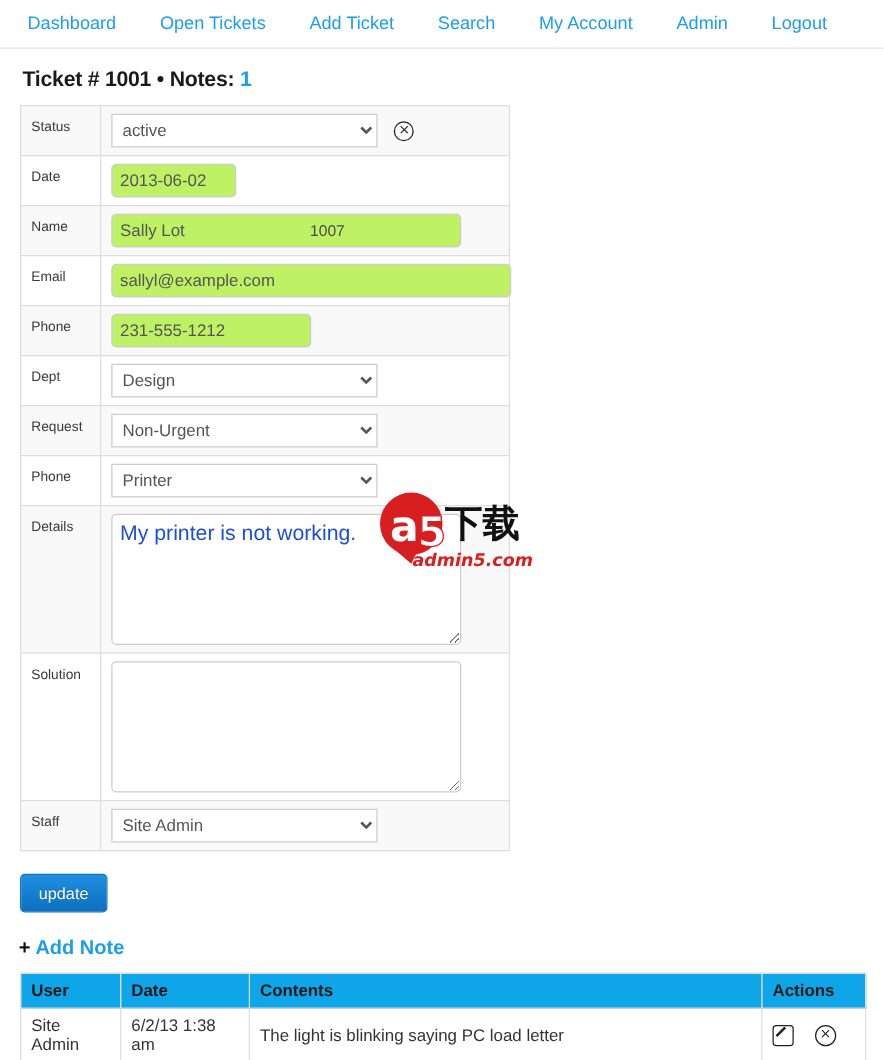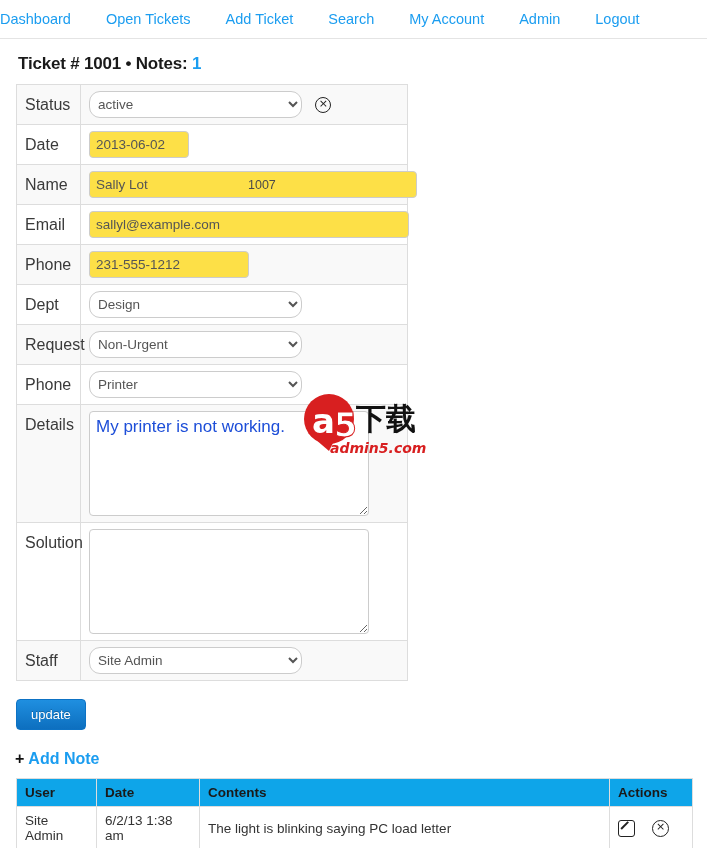--- a/index.html
+++ b/index.html
@@ -14,20 +14,21 @@
     width: 707px;
     height: 848px;
     overflow: hidden;
     background: #ffffff;
   }
 
   
   .navbar {
     height: 39px;
     border-bottom: 1px solid #e4e4e4;
+    padding-left: 22px;
     box-sizing: border-box;
     display: flex;
     align-items: center;
   }
   .nav-link {
     color: #1b9df0;
     font-size: 14.5px;
     text-decoration: none;
     margin-right: 35px;
     white-space: nowrap;
@@ -61,21 +62,21 @@
   .form-table tr.odd { background: #f9f9f9; }
   .form-table tr.even { background: #ffffff; }
   .form-table td {
     padding: 0;
     vertical-align: middle;
     border: none;
   }
   .form-table td.label-cell {
     width: 64px;
     padding: 0 0 0 8px;
-    font-size: 16px;
+    font-size: 11px;
     color: #3a3a3a;
     border-right: 1px solid #dddddd;
     vertical-align: top;
     padding-top: 11px;
     height: 39px;
     box-sizing: border-box;
   }
   .form-table tr.tall td.label-cell { height: 118px; }
   .form-table td.field-cell {
     padding: 6px 0 6px 8px;
@@ -90,37 +91,37 @@
     vertical-align: middle;
   }
 
   input.txt {
     font-family: "Liberation Sans", sans-serif;
     font-size: 13.5px;
     color: #555555;
     padding: 4px 6px;
     border: 1px solid #cccccc;
     border-radius: 4px;
-    background: #fde047;
+    background: #bef264;
     box-sizing: border-box;
     height: 27px;
     outline: none;
   }
   input.w-date  { width: 100px; }
-  input.w-name  { width: 328px; }
+  input.w-name  { width: 280px; }
   input.w-email { width: 320px; }
   input.w-phone { width: 160px; }
 
   select.sel {
     font-family: "Liberation Sans", sans-serif;
     font-size: 13.5px;
     color: #555555;
     height: 27px;
     border: 1px solid #cccccc;
-    border-radius: 11px;
+    border-radius: 0;
     background: #ffffff;
     padding: 2px 4px;
     box-sizing: border-box;
     outline: none;
   }
   select.w-sel { width: 213px; }
 
   textarea.ta {
     font-family: "Liberation Sans", sans-serif;
     font-size: 17px;

